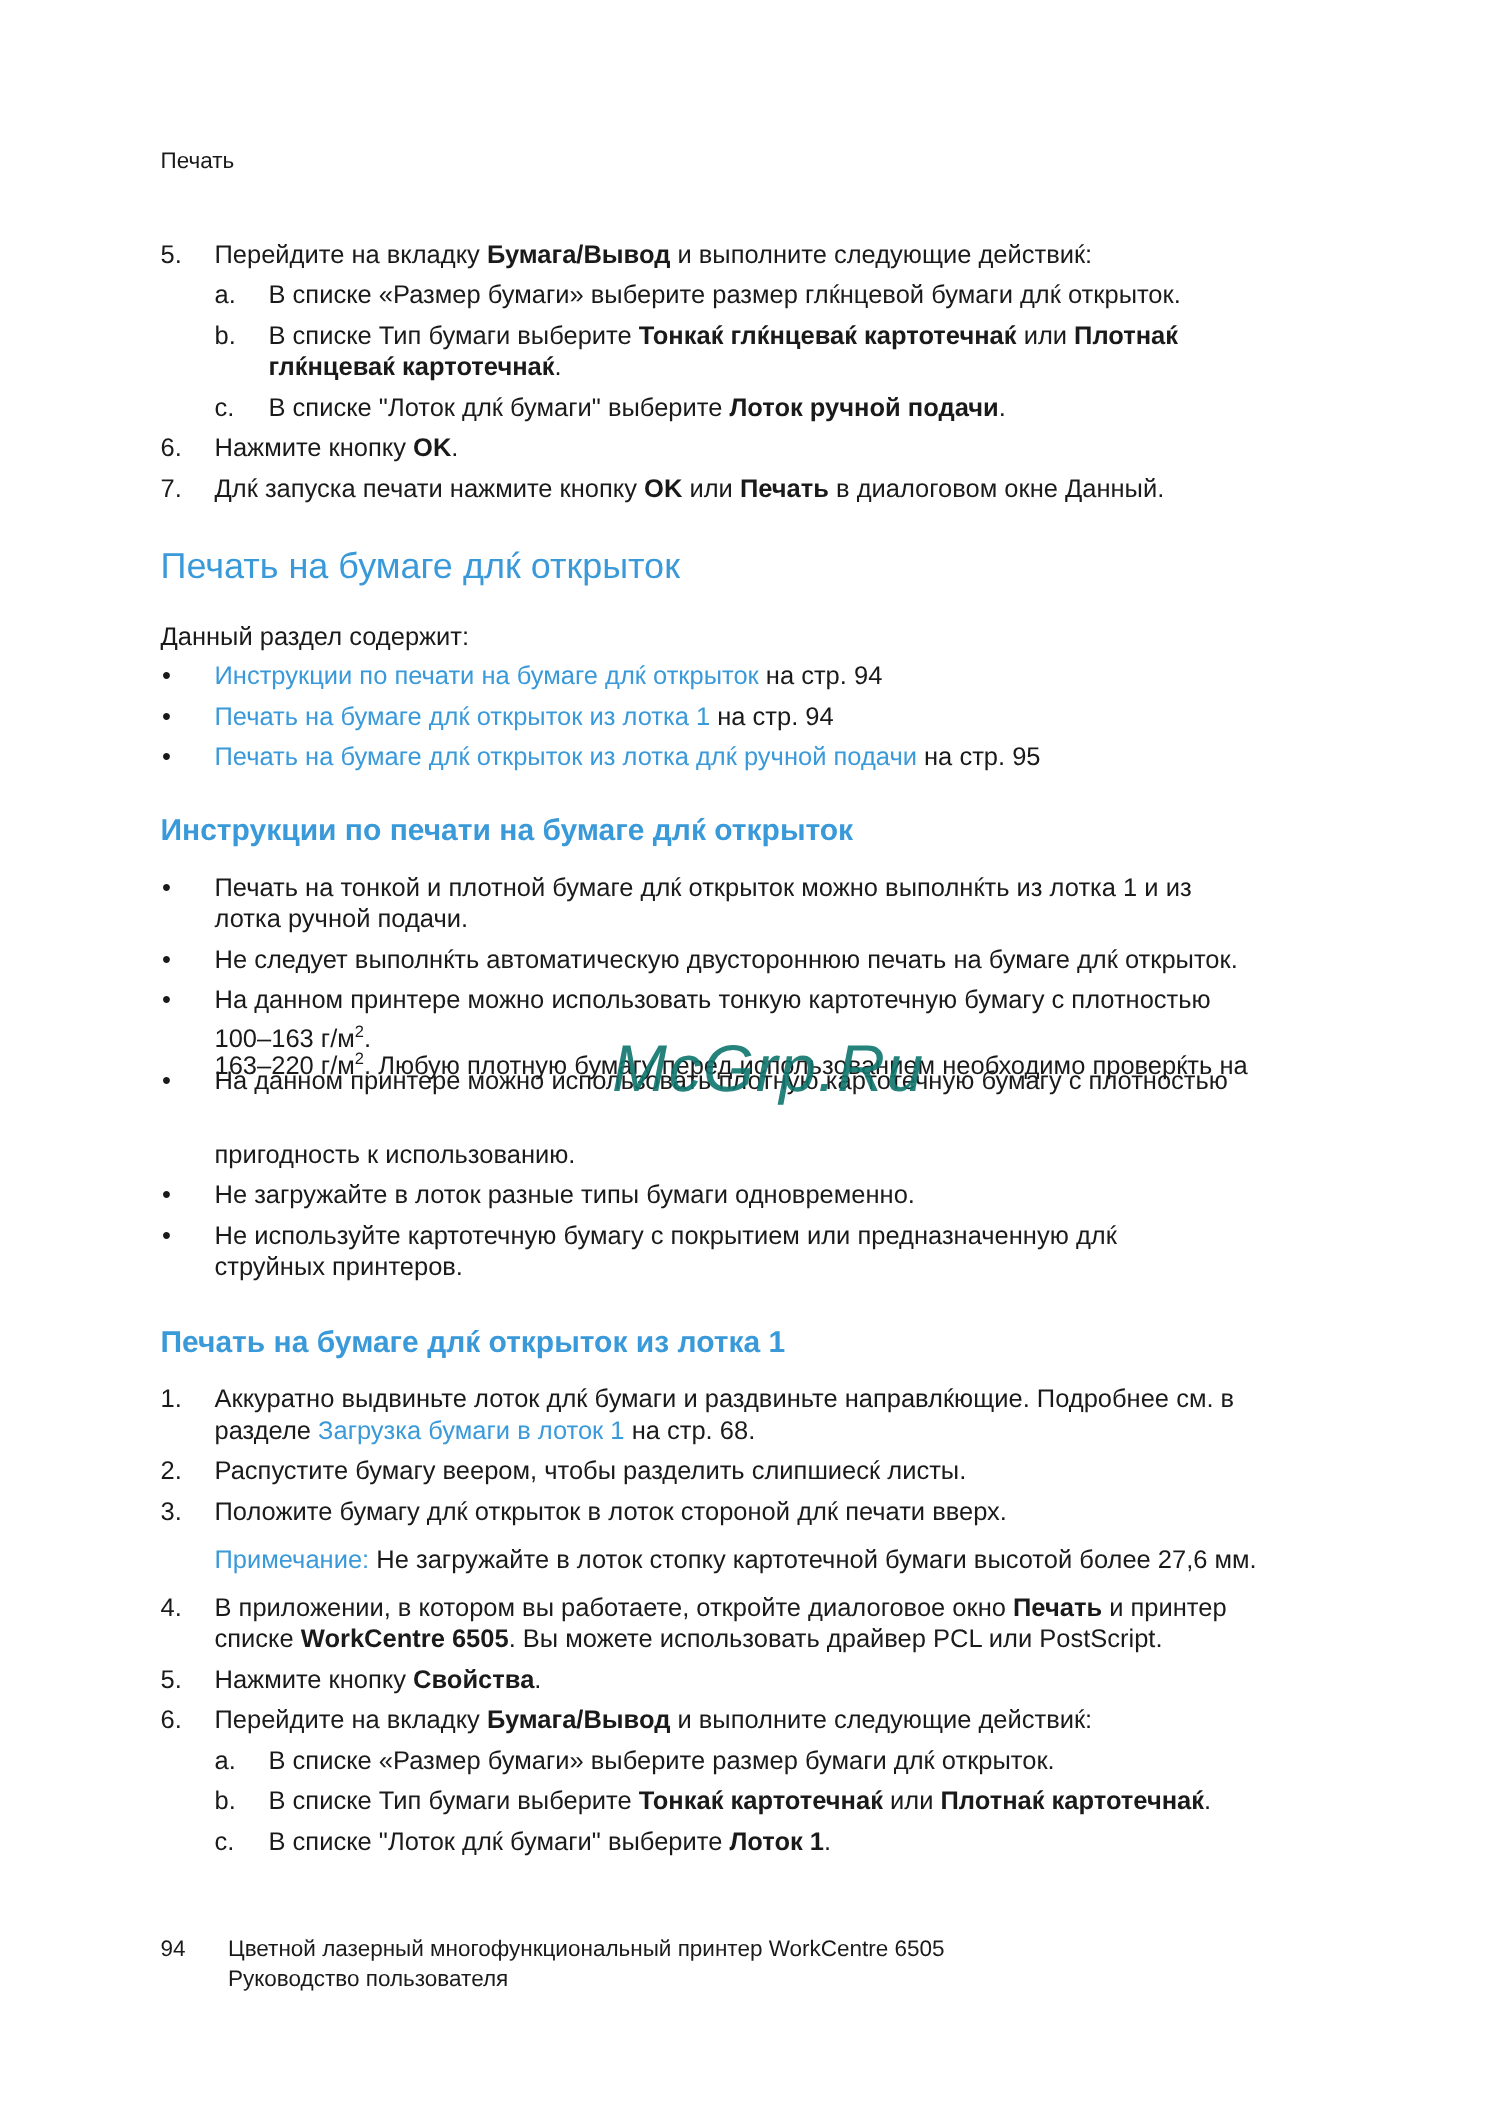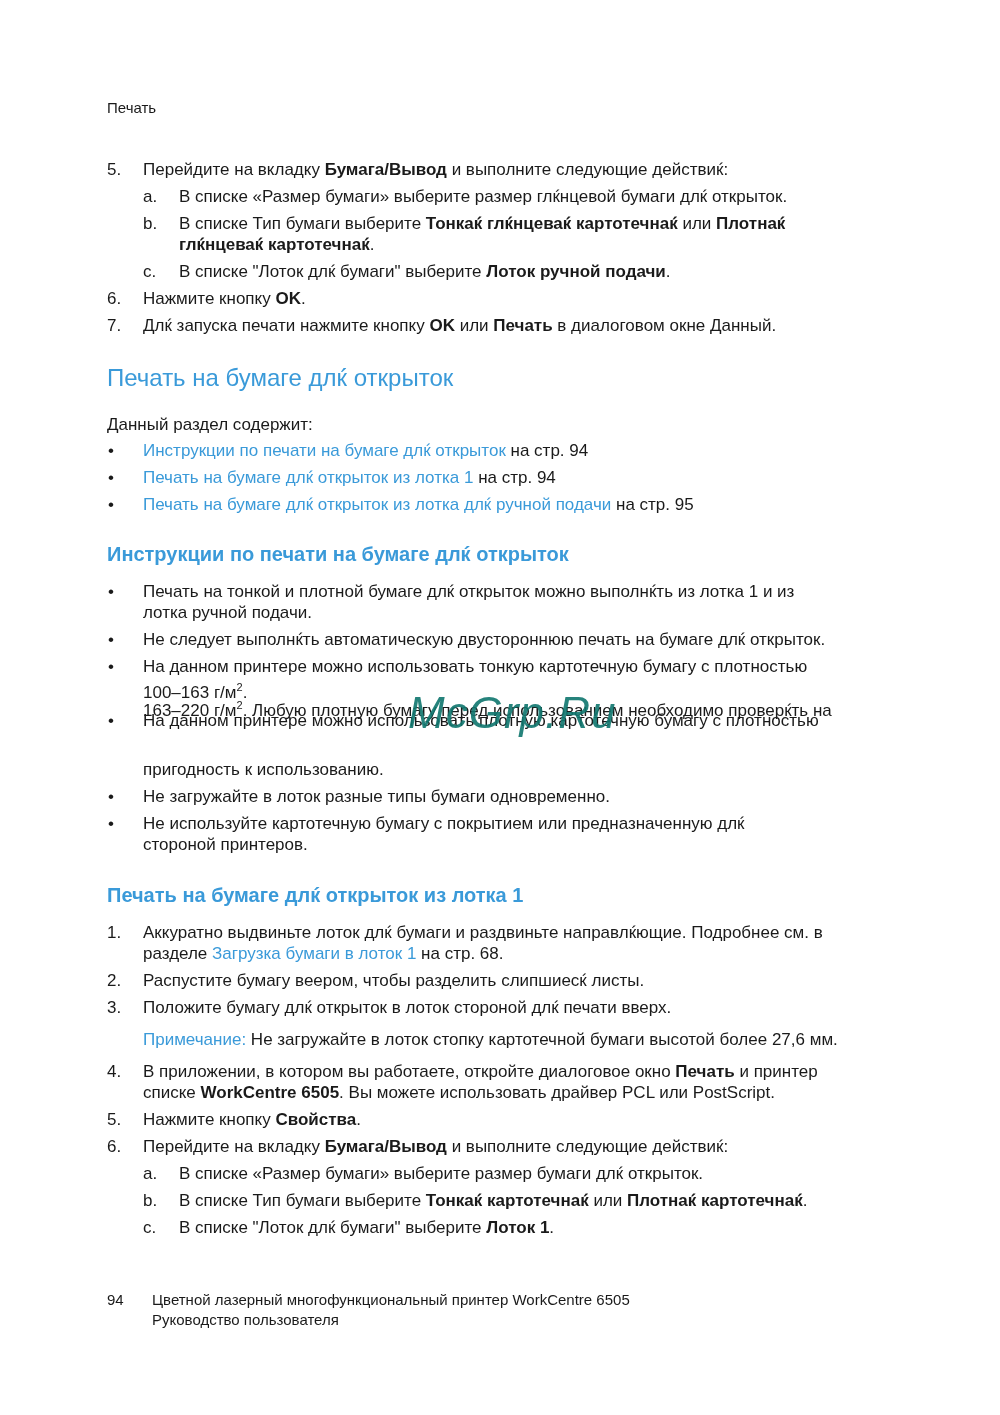--- a/index.html
+++ b/index.html
@@ -76,21 +76,21 @@
 <span class="bullet" style="top:710px">•</span>
 <div class="line" style="left:143px;top:710px">На данном принтере можно использовать плотную картотечную бумагу с плотностью</div>
 <div class="line" style="left:143px;top:700px"><span>163–220 г/м</span><sup>2</sup><span>. Любую плотную бумагу перед использованием необходимо проверќть на</span></div>
 <div class="line" style="left:143px;top:759px">пригодность к использованию.</div>
 
 <span class="bullet" style="top:786px">•</span>
 <div class="line" style="left:143px;top:786px">Не загружайте в лоток разные типы бумаги одновременно.</div>
 
 <span class="bullet" style="top:813px">•</span>
 <div class="line" style="left:143px;top:813px">Не используйте картотечную бумагу с покрытием или предназначенную длќ</div>
-<div class="line" style="left:143px;top:834px">стороной принтеров.</div>
+<div class="line" style="left:143px;top:834px">струйных принтеров.</div>
 
 <div class="h2" style="top:884px">Печать на бумаге длќ открыток из лотка 1</div>
 
 <span class="num" style="left:107px;top:922px">1.</span>
 <div class="line" style="left:143px;top:922px">Аккуратно выдвиньте лоток длќ бумаги и раздвиньте направлќющие. Подробнее см. в</div>
 <div class="line" style="left:143px;top:943px"><span>разделе </span><span class="link">Загрузка бумаги в лоток 1</span><span> на стр. 68.</span></div>
 
 <span class="num" style="left:107px;top:970px">2.</span>
 <div class="line" style="left:143px;top:970px">Распустите бумагу веером, чтобы разделить слипшиесќ листы.</div>
 

